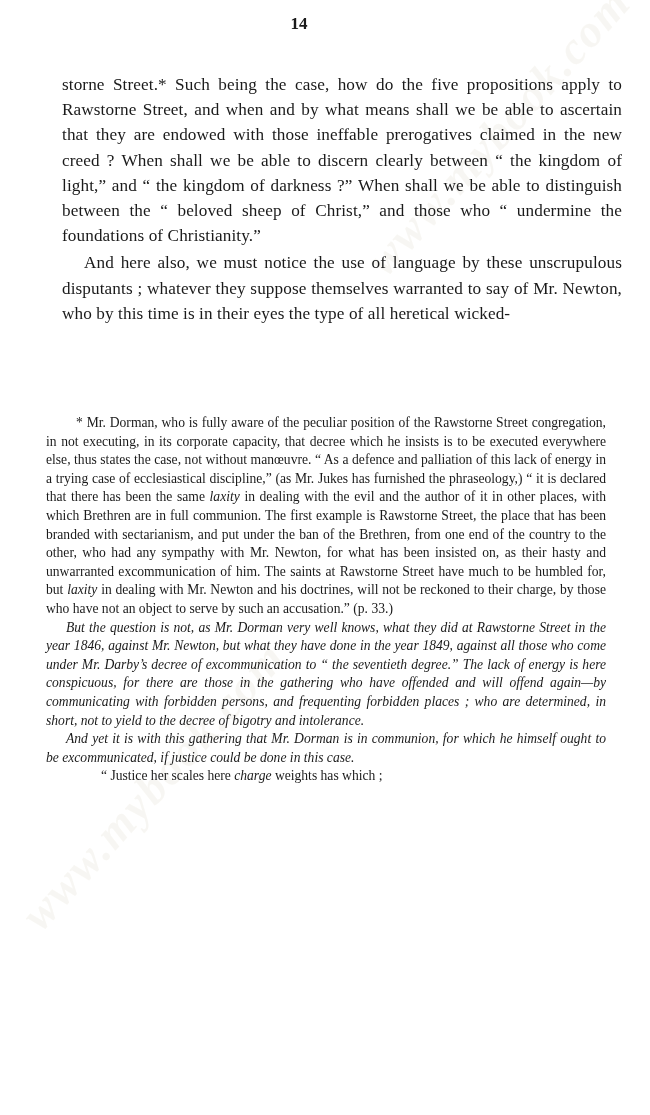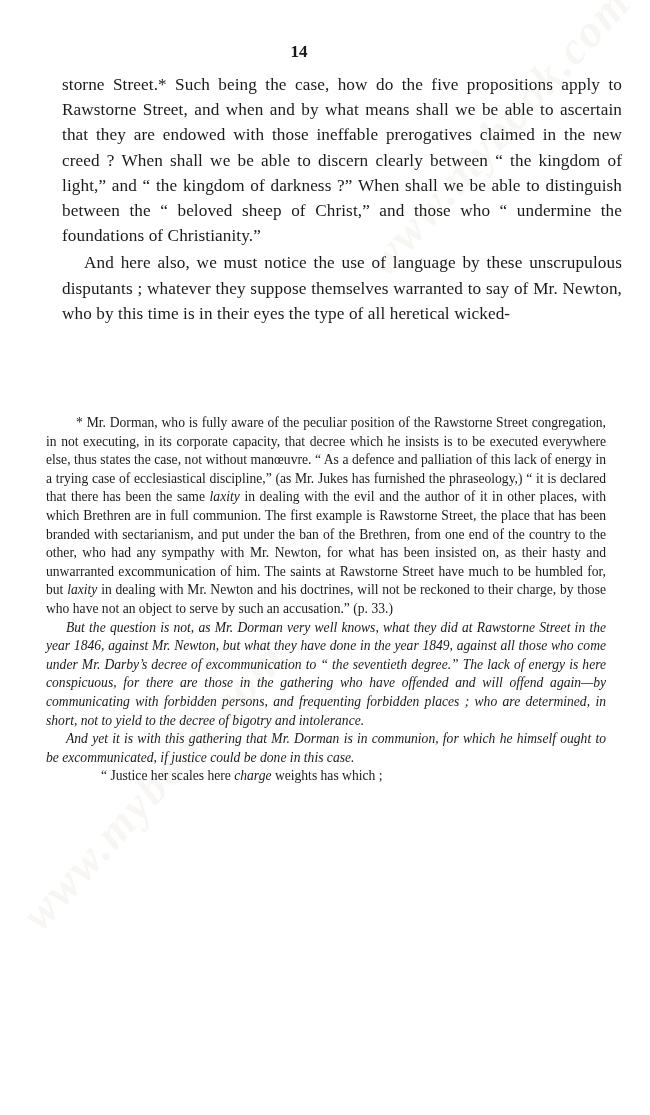--- a/index.html
+++ b/index.html
@@ -48,21 +48,21 @@
     transform: rotate(-48deg);
   }
   .wm-2 {
     left: 10px;
     top: 905px;
     font-size: 46px;
     transform: rotate(-48deg);
   }
   .page-number {
     position: absolute;
-    top: 42px;
+    top: 14px;
     left: 0;
     width: 598px;
     text-align: center;
     font-size: 17px;
     font-weight: bold;
     font-family: "Liberation Serif", serif;
     z-index: 10;
   }
   .body-block {
     position: absolute;

